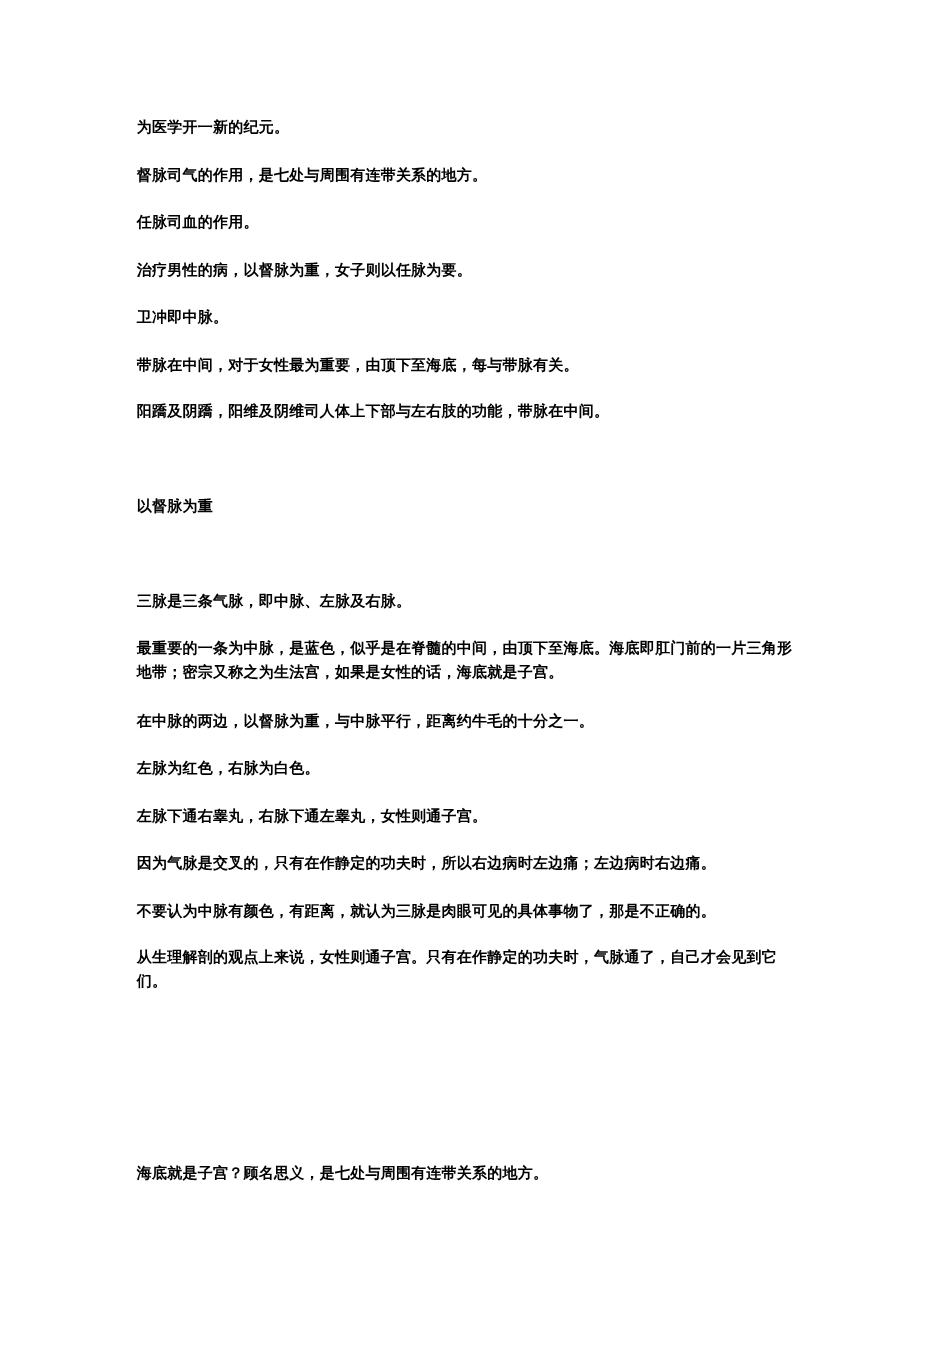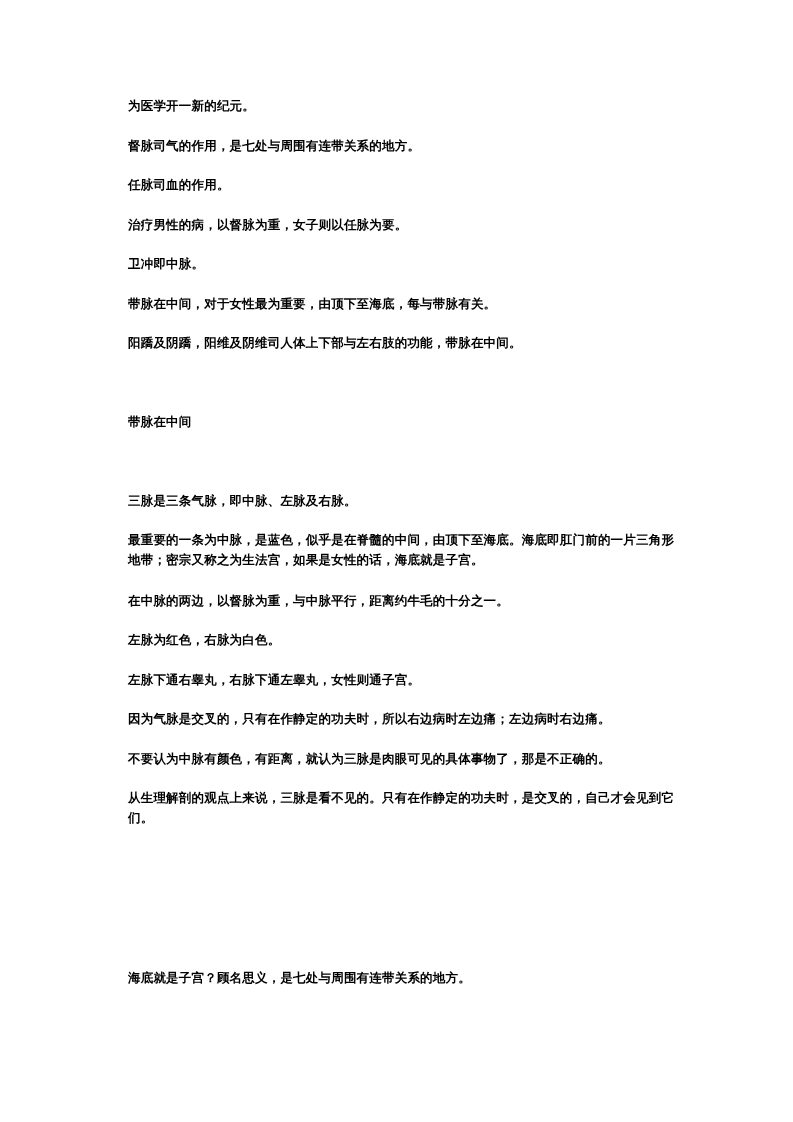--- a/index.html
+++ b/index.html
@@ -1,37 +1,37 @@
 <!DOCTYPE html>
 <html><head>
 <meta charset="utf-8">
 <style>
   html, body { margin:0; padding:0; background:#ffffff; }
   body { width:793px; height:1122px; position:relative; overflow:hidden;
          font-family: "DejaVu Sans", "Liberation Sans", sans-serif; color:#000; }
-  .p { position:absolute; left:128px; width:556px; font-size:12.5px; font-weight:bold;
+  .p { position:absolute; left:114px; width:556px; font-size:12.5px; font-weight:bold;
        line-height:20px; letter-spacing:0.2px; margin:0; }
 </style>
 </head>
 <body>
 
 <div>
   <p class="p" style="top:96px">为医学开一新的纪元。</p>
   <p class="p" style="top:136px">督脉司气的作用，是七处与周围有连带关系的地方。</p>
   <p class="p" style="top:175px">任脉司血的作用。</p>
   <p class="p" style="top:215px">治疗男性的病，以督脉为重，女子则以任脉为要。</p>
   <p class="p" style="top:254px">卫冲即中脉。</p>
   <p class="p" style="top:294px">带脉在中间，对于女性最为重要，由顶下至海底，每与带脉有关。</p>
   <p class="p" style="top:333px">阳蹻及阴蹻，阳维及阴维司人体上下部与左右肢的功能，带脉在中间。</p>
 
-  <p class="p" style="top:412px">带脉在中间</p>
+  <p class="p" style="top:412px">以督脉为重</p>
 
   <p class="p" style="top:491px">三脉是三条气脉，即中脉、左脉及右脉。</p>
   <p class="p" style="top:530px">最重要的一条为中脉，是蓝色，似乎是在脊髓的中间，由顶下至海底。海底即肛门前的一片三角形地带；密宗又称之为生法宫，如果是女性的话，海底就是子宫。</p>
   <p class="p" style="top:591px">在中脉的两边，以督脉为重，与中脉平行，距离约牛毛的十分之一。</p>
   <p class="p" style="top:630px">左脉为红色，右脉为白色。</p>
   <p class="p" style="top:670px">左脉下通右睾丸，右脉下通左睾丸，女性则通子宫。</p>
   <p class="p" style="top:709px">因为气脉是交叉的，只有在作静定的功夫时，所以右边病时左边痛；左边病时右边痛。</p>
   <p class="p" style="top:749px">不要认为中脉有颜色，有距离，就认为三脉是肉眼可见的具体事物了，那是不正确的。</p>
-  <p class="p" style="top:788px">从生理解剖的观点上来说，三脉是看不见的。只有在作静定的功夫时，是交叉的，自己才会见到它们。</p>
+  <p class="p" style="top:788px">从生理解剖的观点上来说，女性则通子宫。只有在作静定的功夫时，气脉通了，自己才会见到它们。</p>
 
   <p class="p" style="top:968px">海底就是子宫？顾名思义，是七处与周围有连带关系的地方。</p>
 </div>
 
 </body></html>

